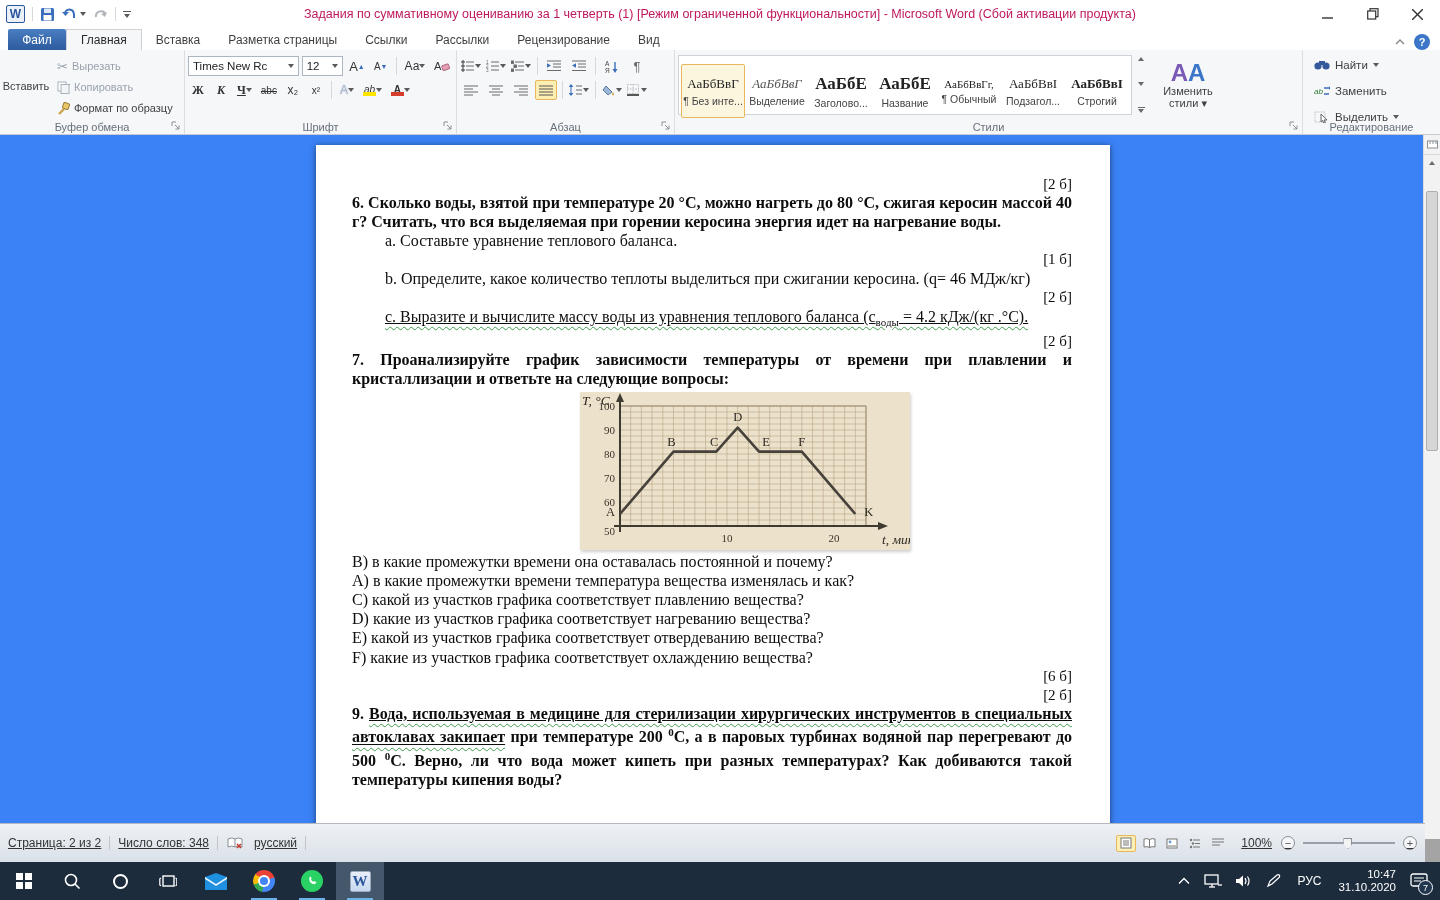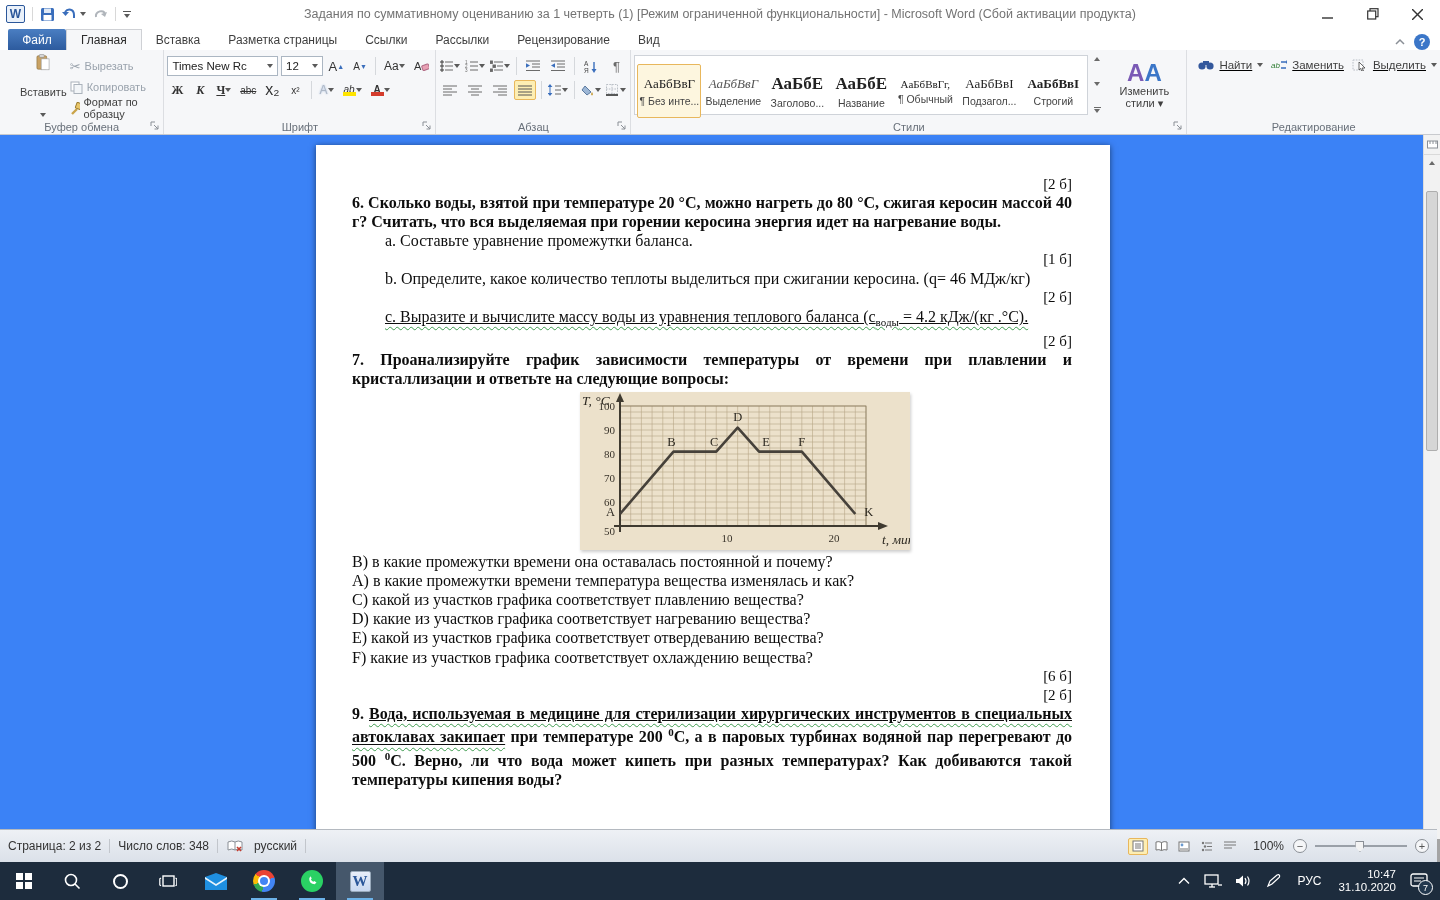--- a/index.html
+++ b/index.html
@@ -6,41 +6,41 @@
   html,body { width:1440px; height:900px; }
   body { font-family:"Liberation Sans",sans-serif; position:relative; overflow:hidden; background:#a4a4a4; }
 
   
   .titlebar { position:absolute; top:0; left:0; right:0; height:28px; background:#fff; display:flex; align-items:center; }
   .qat { display:flex; align-items:center; gap:7px; padding-left:6px; z-index:2; }
   .appico { width:19px; height:18px; border:1px solid #2b579a; background:#eaf1fa; color:#2b579a; font-weight:bold; font-size:12px; display:flex; align-items:center; justify-content:center; border-radius:2px; }
   .qbtn { font-size:14px; color:#3a6ebc; display:flex; align-items:center; }
   .qbtn.gray { color:#b0b5bb; }
   .qsep { width:1px; height:14px; background:#d8d8d8; }
-  .title-text { position:absolute; left:0; right:0; text-align:center; font-size:12.5px; color:#737373; white-space:nowrap; }
+  .title-text { position:absolute; left:0; right:0; text-align:center; font-size:12.5px; color:#be185d; white-space:nowrap; }
   .winbtns { margin-left:auto; display:flex; z-index:2; }
   .winbtn { width:45px; height:28px; display:flex; align-items:center; justify-content:center; }
 
   
   .tabrow { position:absolute; top:28px; left:0; right:0; height:22px; background:#fff; display:flex; align-items:flex-end; }
   .filetab { width:58px; height:21px; background:linear-gradient(#4a7ec2,#2d5b9e); color:#fff; font-size:12px; display:flex; align-items:center; justify-content:center; border-radius:2px 2px 0 0; margin-left:8px; }
   .tab { height:21px; padding:0 14px; font-size:12px; color:#3f3f3f; display:flex; align-items:center; }
   .tab.active { background:#f6f7f9; border:1px solid #cfd1d5; border-bottom:none; color:#2b2b2b; }
   .tabrow-right { margin-left:auto; display:flex; align-items:center; gap:8px; padding-right:10px; }
   .helpico { width:16px; height:16px; border-radius:50%; background:#3b76c8; color:#fff; font-size:11px; font-weight:bold; display:flex; align-items:center; justify-content:center; }
 
   
   .ribbon { position:absolute; top:50px; left:0; right:0; height:85px; background:#f6f7f9; border-bottom:1px solid #c8cace; display:flex; }
   .group { position:relative; height:100%; border-right:1px solid #dcdee2; padding:3px 3px 16px 3px; }
   .glabel { position:absolute; bottom:1px; left:0; right:0; text-align:center; font-size:11px; color:#68707a; }
   .dlgbox { position:absolute; bottom:3px; right:3px; width:10px; height:10px; }
   .g-clip { width:185px; } .g-font { width:272px; } .g-par { width:218px; } .g-styles { width:628px; } .g-edit { flex:1; }
 
   .clip-inner { display:flex; height:100%; }
-  .bigbtn { width:52px; display:flex; flex-direction:column; align-items:center; justify-content:center; gap:15px; font-size:11px; color:#3f3f3f; border:1px solid transparent; border-radius:2px;margin-left:16px; }
+  .bigbtn { width:52px; display:flex; flex-direction:row; align-items:center; justify-content:center; gap:15px; font-size:11px; color:#3f3f3f; border:1px solid transparent; border-radius:2px; }
   .clipcol { display:flex; flex-direction:column; justify-content:flex-start; gap:3px; padding-top:4px; }
   .smbtn { display:flex; align-items:center; gap:4px; font-size:11px; color:#3f3f3f; height:18px; padding:0 2px; }
   .smbtn.dis { color:#9aa3ad; }
   .car { width:0; height:0; border-left:3.5px solid transparent; border-right:3.5px solid transparent; border-top:4px solid #5a5a5a; display:inline-block; }
   .scis { color:#9aa3ad; font-size:13px; }
 
   .fontrows { display:flex; flex-direction:column; gap:4px; padding-top:3px; }
   .frow { display:flex; align-items:center; gap:3px; }
   .combo { background:#fff; border:1px solid #abb6c2; height:20px; display:flex; align-items:center; font-size:11.5px; color:#222; padding:0 4px; }
   .combo .car { margin-left:auto; }
@@ -66,21 +66,21 @@
   .sp0 { font-size:13px; } .sp1 { font-size:13px; font-style:italic; color:#555; }
   .sp2 { font-size:17px; font-weight:bold; } .sp3 { font-size:17px; font-weight:bold; }
   .sp4 { font-size:11px; } .sp5 { font-size:13px; } .sp6 { font-size:13px; font-weight:bold; }
   .scrollcol { width:14px; height:60px; display:flex; flex-direction:column; justify-content:space-between; padding:2px 0; align-items:center; margin-left:2px; }
   .tinycar { width:0; height:0; border-left:3px solid transparent; border-right:3px solid transparent; }
   .tinycar.up { border-bottom:4px solid #6a6a6a; } .tinycar.dn { border-top:4px solid #6a6a6a; }
   .changestyles { width:72px; display:flex; flex-direction:column; align-items:center; justify-content:center; font-size:11px; color:#3f3f3f; text-align:center; line-height:12px; margin-left:4px; }
   .bigAA { font-size:24px; font-weight:bold; line-height:24px; }
   .bigAA .a1 { color:#7a5ab5; } .bigAA .a2 { color:#3b76c8; }
 
-  .editcol { display:flex; flex-direction:row; gap:8px; padding:6px 0 0 8px;text-decoration:underline; }
+  .editcol { display:flex; flex-direction:column; gap:14px; padding:6px 0 0 8px; }
   .erow { display:flex; align-items:center; gap:5px; font-size:11.5px; color:#3f3f3f; }
 
   
   .docarea { position:absolute; top:135px; left:0; right:0; bottom:61px; background:#3b82f6; overflow:hidden; }
   .page { position:absolute; left:316px; top:10px; width:794px; height:840px; background:#fff; box-shadow:0 1px 6px rgba(0,0,0,.55); padding:30px 38px 0 36px; font-family:"Liberation Serif",serif; font-size:16px; color:#0d0d0d; }
   .score { text-align:right; font-size:15px; line-height:19px; }
   .qb { font-weight:bold; text-align:justify; line-height:18.6px; }
   .sub { padding-left:33px; line-height:19px; }
   .qlist { line-height:19.2px; }
   .solid { text-decoration:underline; }
@@ -90,21 +90,21 @@
   .gtick { font:11px "Liberation Serif",serif; fill:#3a342b; }
   .gpt { font:12.5px "Liberation Serif",serif; fill:#2e2a22; }
   .gtitle { font:italic 13.5px "Liberation Serif",serif; fill:#2e2a22; }
 
   .vscroll { position:absolute; right:0; top:0; bottom:0; width:17px; background:#f2f2f2; border-left:1px solid #dcdcdc; }
   .vs-ruler { height:20px; border-bottom:1px solid #d9d9d9; display:flex; align-items:center; justify-content:center; }
   .vs-up { height:15px; display:flex; align-items:center; justify-content:center; }
   .vthumb { position:absolute; top:40px; left:2px; right:2px; height:260px; background:#d6d6d6; border:1px solid #aeaeae; border-radius:2px; }
 
   
-  .statusbar { position:absolute; left:0; right:3px; bottom:38px; height:33px; background:linear-gradient(#eef1f5,#dbe1e9); border-top:1px solid #b4b9c0; display:flex; align-items:center; font-size:12px; color:#333; padding-left:8px; }
+  .statusbar { position:absolute; left:0; right:15px; bottom:38px; height:39px; background:linear-gradient(#eef1f5,#dbe1e9); border-top:1px solid #b4b9c0; display:flex; align-items:center; font-size:12px; color:#333; padding-left:8px;text-decoration:underline; }
   .sdiv { width:1px; height:14px; background:#c2c6cc; margin:0 8px; }
   .sright { margin-left:auto; display:flex; align-items:center; padding-right:8px; gap:3px; }
   .vbtn { width:20px; height:17px; display:flex; align-items:center; justify-content:center; border:1px solid transparent; border-radius:2px; }
   .vbtn.sel { background:#fdeeb3; border-color:#e8b75c; }
   .zpct { font-size:12px; margin:0 6px 0 10px; }
   .zcirc { width:14px; height:14px; border-radius:50%; border:1px solid #8a8f96; background:#f5f6f8; color:#555; display:flex; align-items:center; justify-content:center; font-size:11px; line-height:10px; }
   .ztrack { width:92px; height:2px; background:#9aa0a8; position:relative; margin:0 5px; }
   .znotch { position:absolute; left:50%; top:-3px; width:1px; height:8px; background:#9aa0a8; }
   .zthumb { position:absolute; left:44%; top:-4px; width:9px; height:11px; background:#f3f3f3; border:1px solid #8a8f96; clip-path:polygon(0 0,100% 0,100% 55%,50% 100%,0 55%); }
 
@@ -274,21 +274,21 @@
       <div class="frow">
         <div class="fbtn serifb">Ж</div>
         <div class="fbtn serifi">К</div>
         <div class="fbtn">
             <span style="text-decoration:underline;font-family:'Liberation Serif',serif;font-weight:bold">Ч</span>
             <span class="car"></span>
           </div>
         <div class="fbtn">
             <span style="text-decoration:line-through;font-size:10px">abc</span>
           </div>
-        <div class="fbtn" style="font-size:16px">х₂</div>
+        <div class="fbtn" style="font-size:12px">х₂</div>
         <div class="fbtn" style="font-size:10px">х²</div>
         <span class="vsep"></span>
         <div class="fbtn">
             <span class="glow">А</span>
             <span class="car"></span>
           </div>
         <div class="fbtn">
           <span class="stack">
               <span style="font-size:10px;font-style:italic">ab</span>
               <span class="underbar" style="background:#ffe400"></span>
@@ -547,21 +547,21 @@
       </div>
     </div>
     <div class="glabel">Редактирование</div>
   </div>
 </div>
 
 <div class="docarea">
   <div class="page">
     <div class="score">[2 б]</div>
     <div class="qb">6. Сколько воды, взятой  при температуре 20 °С, можно нагреть до 80 °С, сжигая керосин массой 40 г? Считать, что вся выделяемая при горении керосина энергия идет на нагревание воды.</div>
-    <div class="sub">a. Составьте уравнение промежутки баланса.</div>
+    <div class="sub">a. Составьте уравнение теплового баланса.</div>
     <div class="score">[1 б]</div>
     <div class="sub">b. Определите, какое количество теплоты выделиться при сжигании керосина.    (q= 46 МДж/кг)</div>
     <div class="score">[2 б]</div>
     <div class="sub"><span class="solid"><span class="wavy"><span>c. Выразите  и вычислите массу воды из уравнения теплового баланса (с</span><sub>воды</sub><span> = 4.2 кДж/(кг .°С).</span></span></span></div>
     <div class="score">[2 б]</div>
     <div class="qb">7. Проанализируйте график  зависимости температуры от времени при плавлении и кристаллизации и ответьте на следующие вопросы:</div>
 
     <div class="graphwrap">
       <svg id="graph-svg" width="330" height="158">
           <line x1="40" y1="14" x2="40" y2="134" stroke="#b7a687" stroke-width="0.6"></line>

